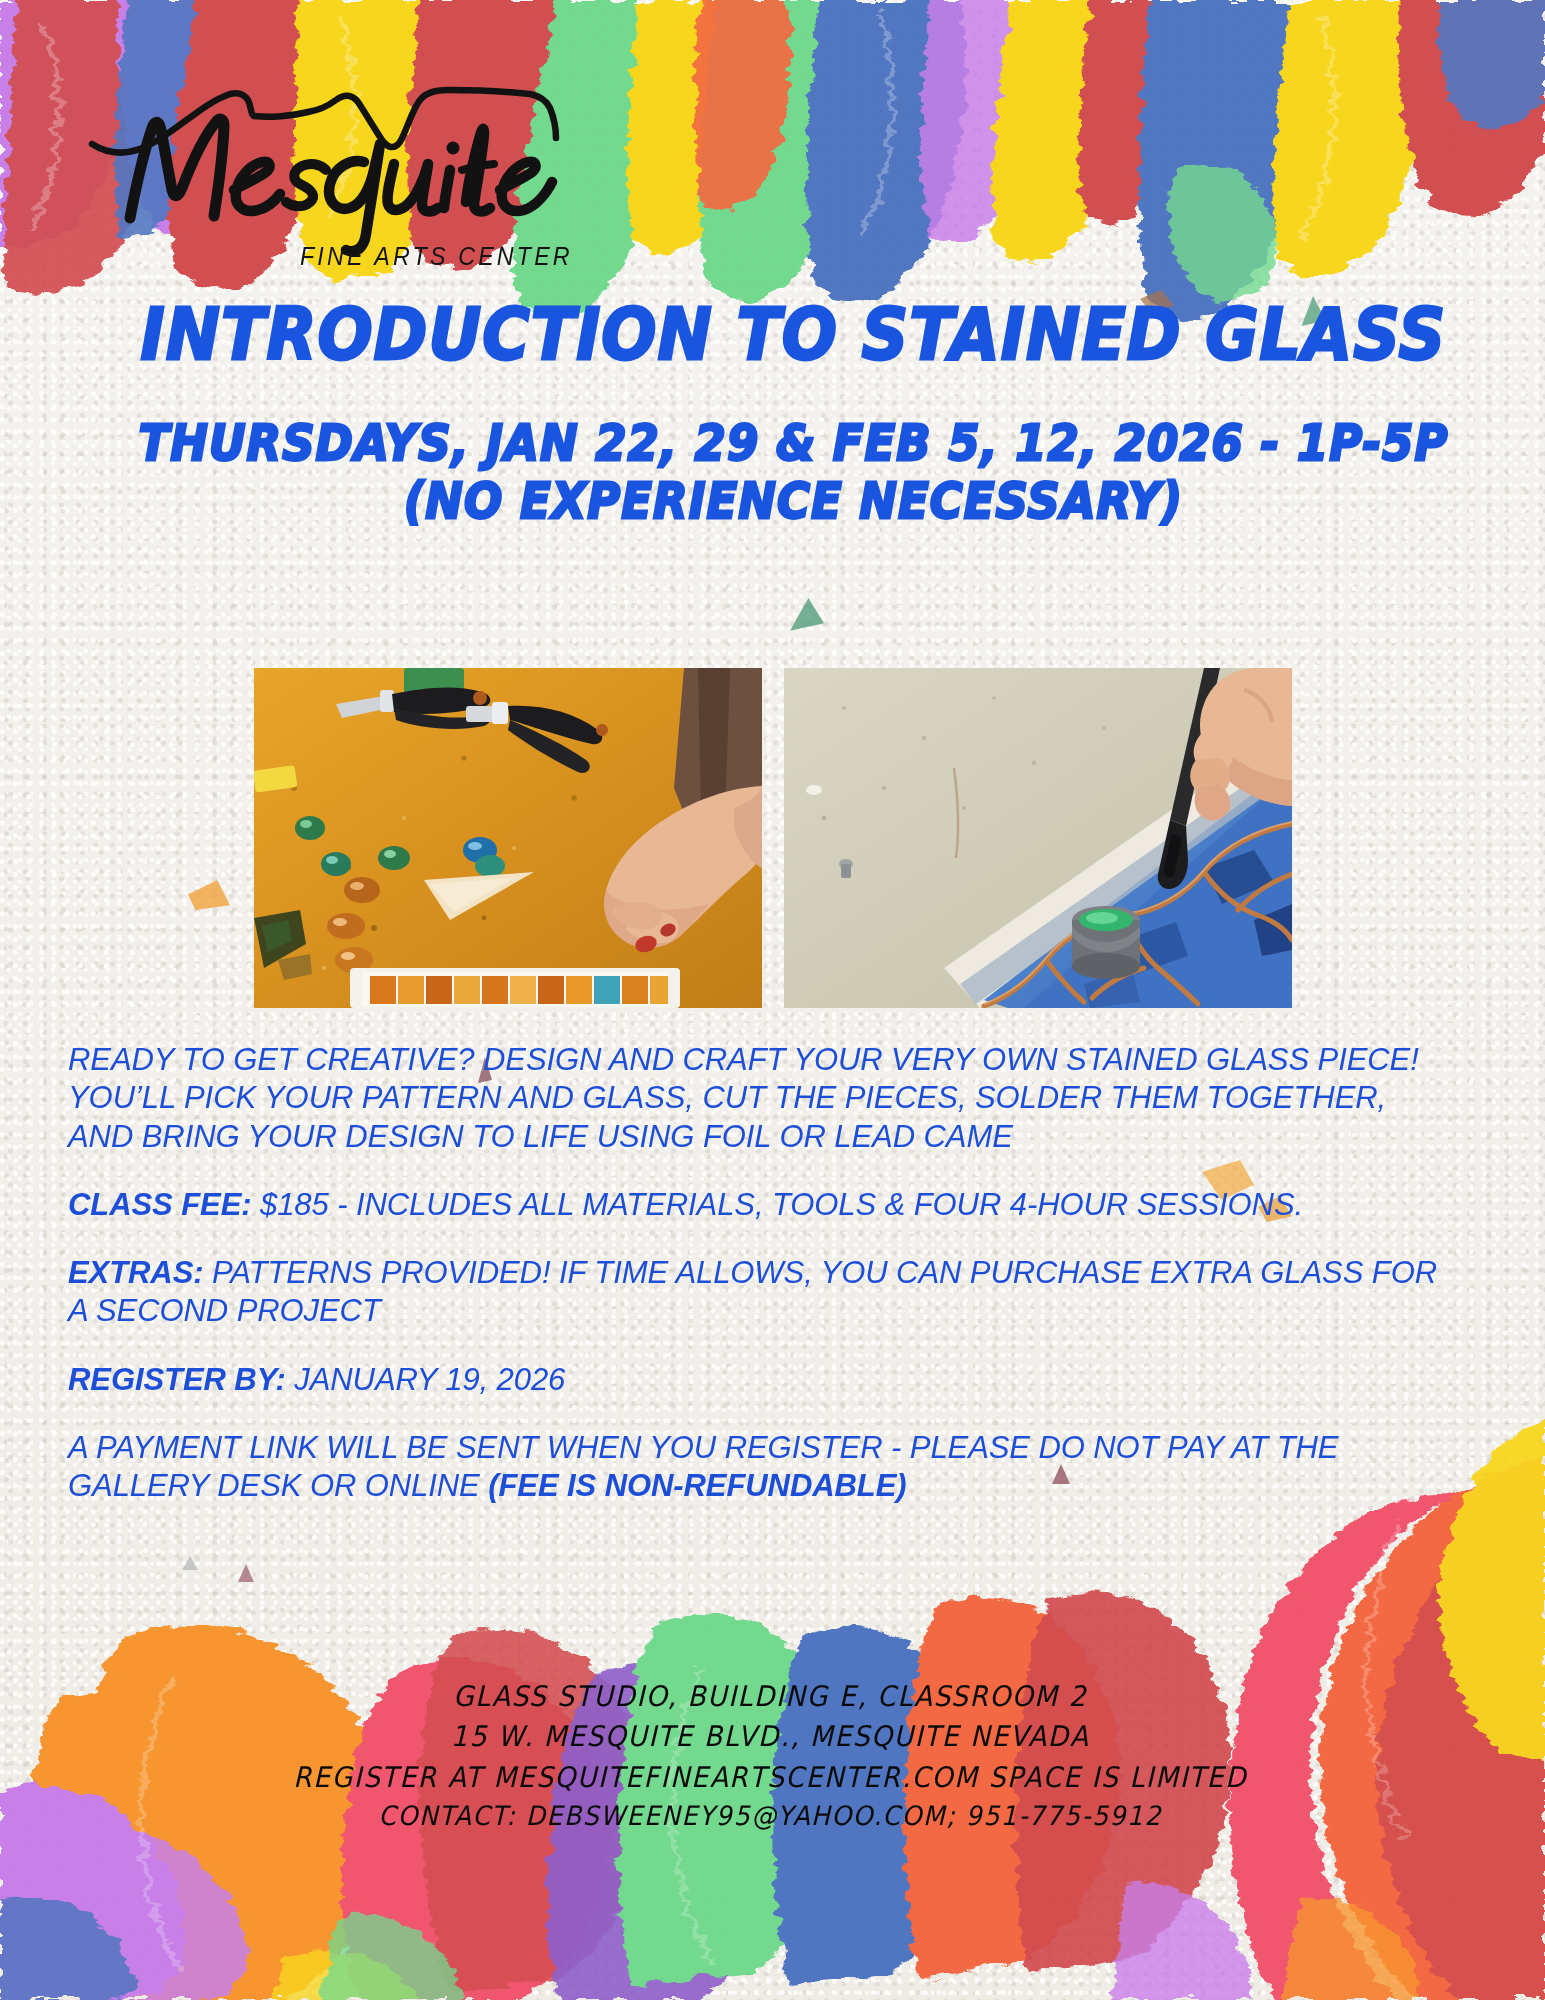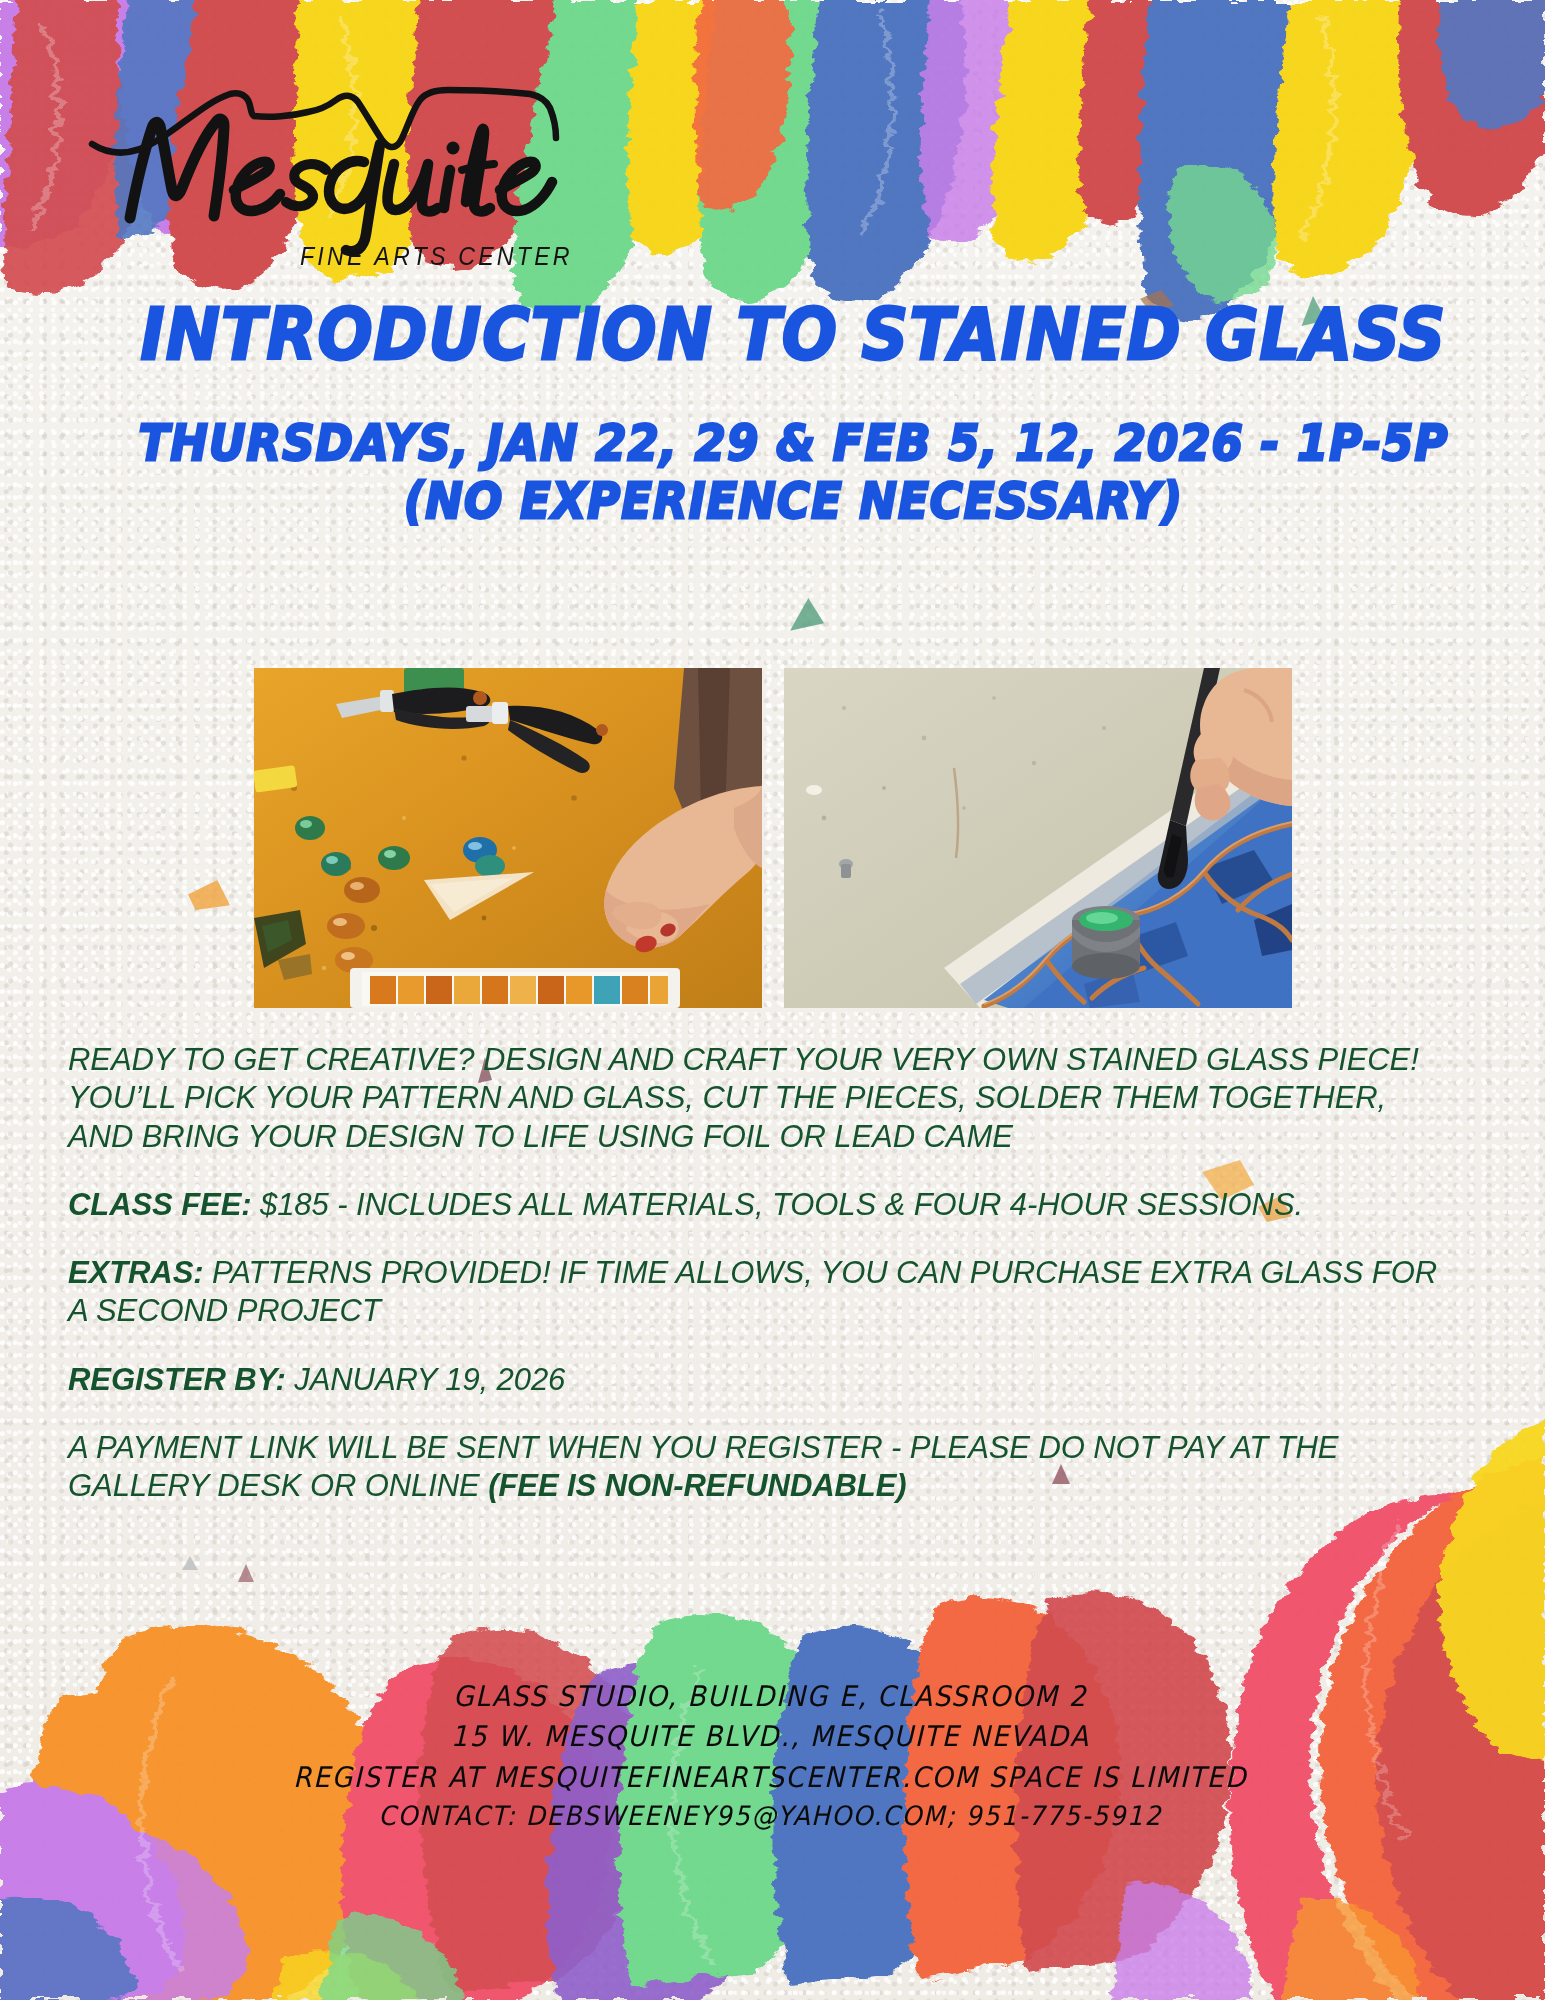--- a/index.html
+++ b/index.html
@@ -118,21 +118,21 @@
     background: #ccc;
   }
   .photo svg { width: 100%; height: 100%; display: block; }
 
   
   .body-copy {
     position: absolute;
     left: 68px; top: 1040px;
     width: 1405px;
     z-index: 8;
-    color: #14532d;
+    color: #1d4ed8;
   }
   .para {
     font-size: 31.5px;
     line-height: 1.215;
     letter-spacing: -0.1px;
     margin-bottom: 30px;
     transform: scaleX(.985);
     transform-origin: left top;
     font-family: "Liberation Sans", sans-serif;
   }

